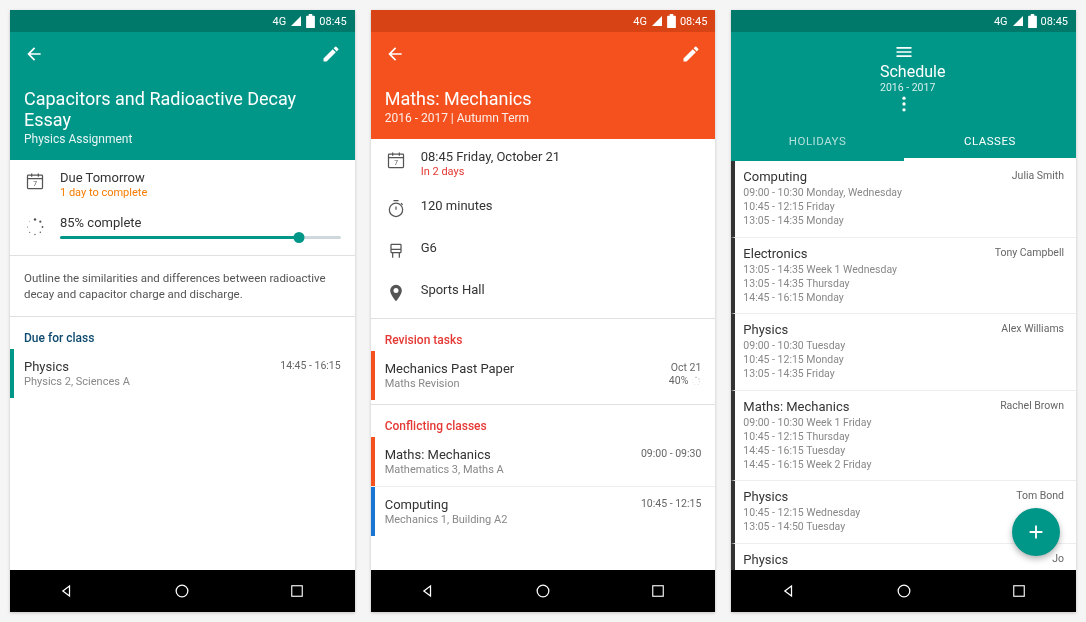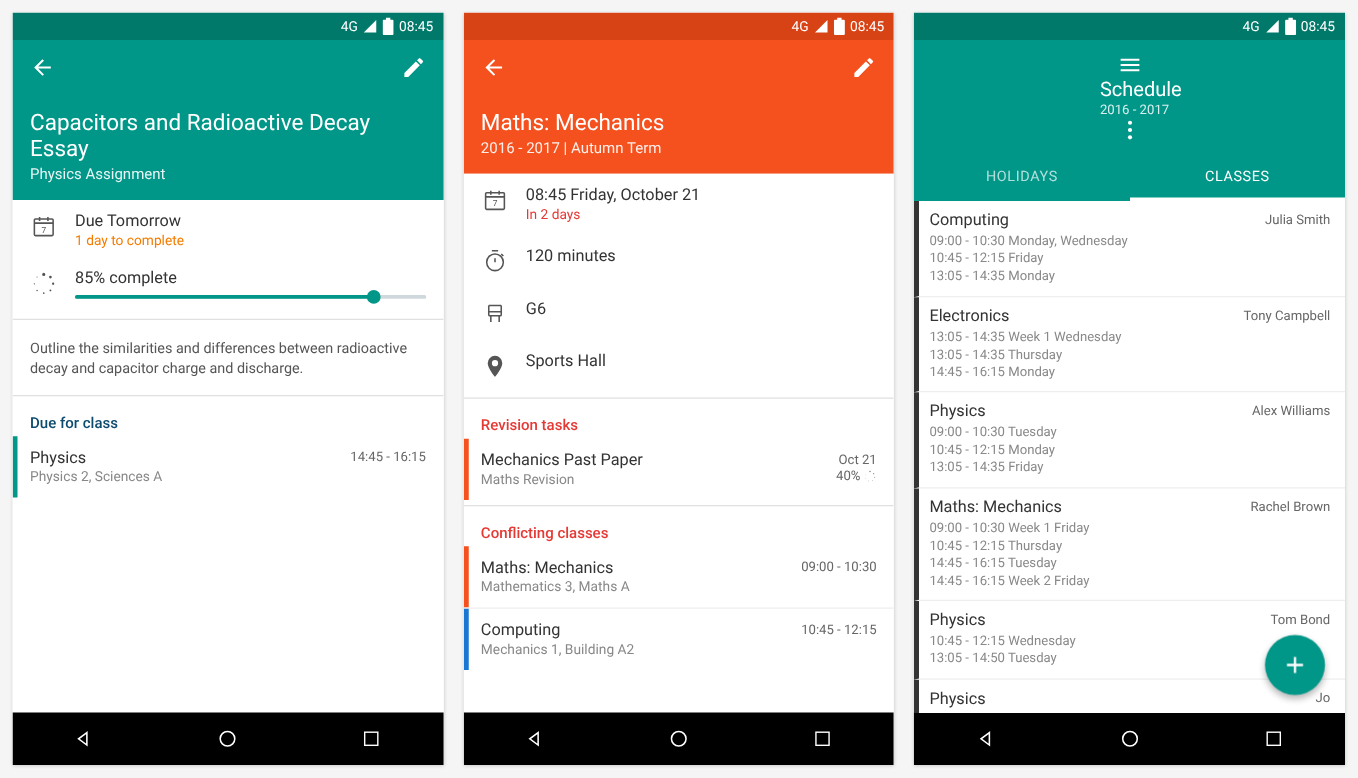--- a/index.html
+++ b/index.html
@@ -266,21 +266,21 @@
             </div>
       </div>
     </div>
     <div class="divider"></div>
     <div class="section-label red">Conflicting classes</div>
     <div class="list-item border-red">
       <div class="li-body">
         <div class="li-title">Maths: Mechanics</div>
         <div class="li-sub">Mathematics 3, Maths A</div>
       </div>
-      <div class="li-right">09:00 - 10:30</div>
+      <div class="li-right">09:00 - 09:30</div>
     </div>
     <div class="thin-divider"></div>
     <div class="list-item border-blue">
       <div class="li-body">
         <div class="li-title">Computing</div>
         <div class="li-sub">Mechanics 1, Building A2</div>
       </div>
       <div class="li-right">10:45 - 12:15</div>
     </div>
   </div>

